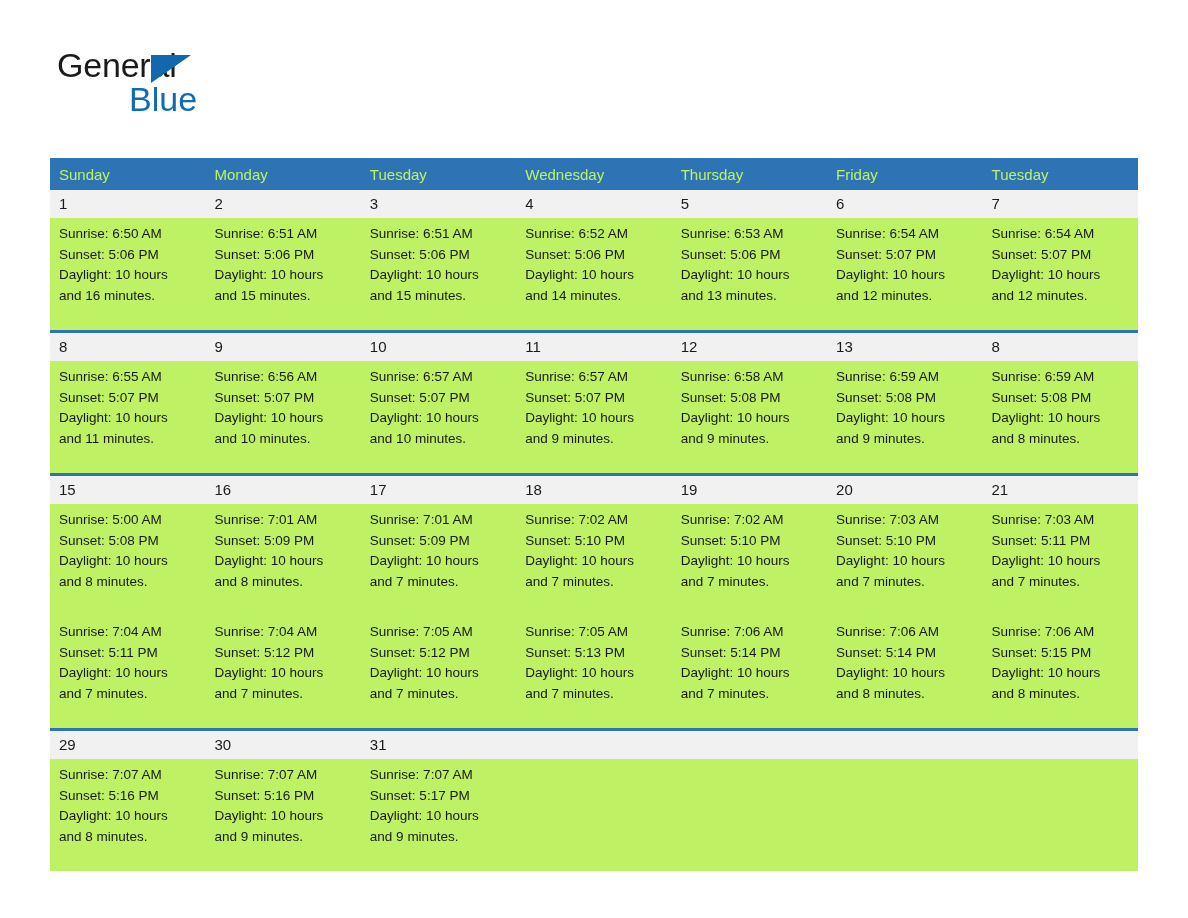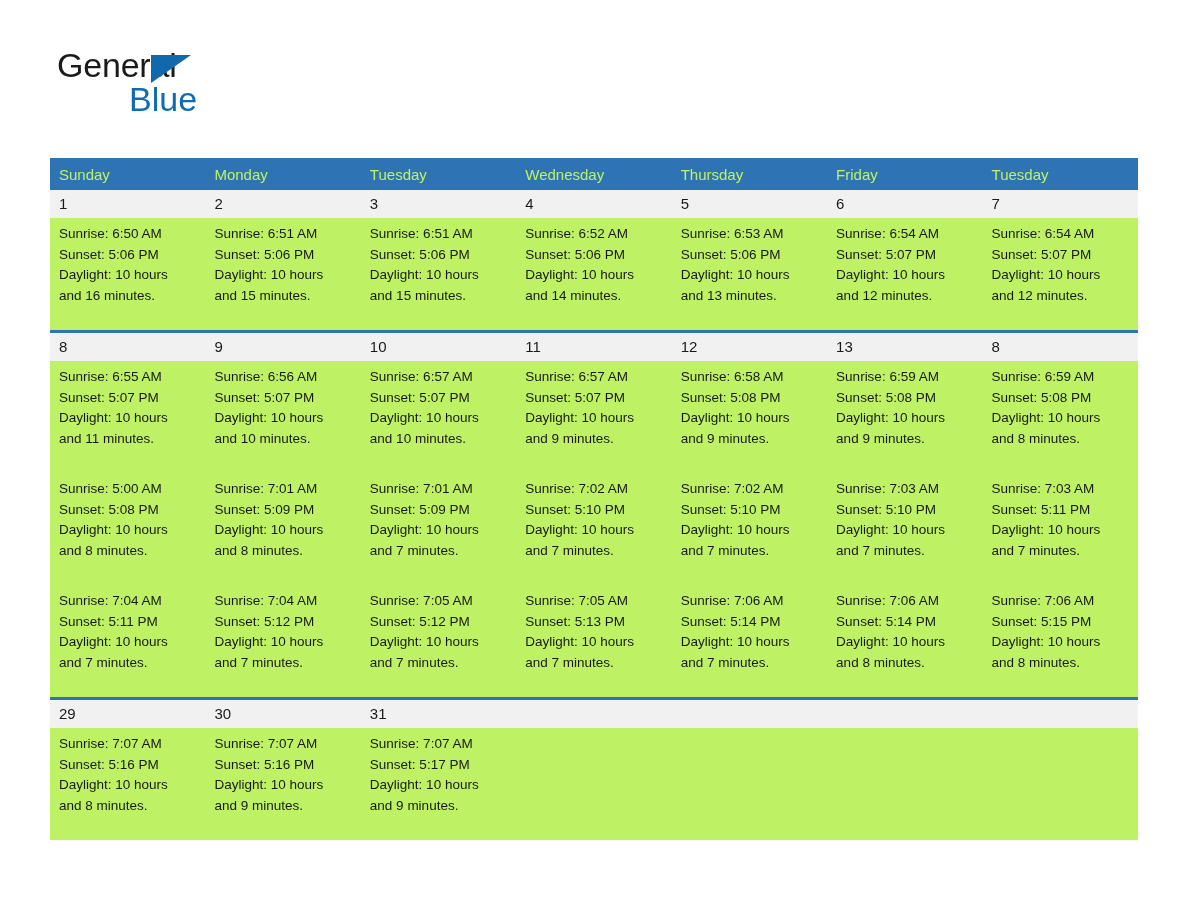--- a/index.html
+++ b/index.html
@@ -269,20 +269,29 @@
             <span class="cell-line">and 9 minutes.</span>
           </td>
           <td>
             <span class="cell-line">Sunrise: 6:59 AM</span>
             <span class="cell-line">Sunset: 5:08 PM</span>
             <span class="cell-line">Daylight: 10 hours</span>
             <span class="cell-line">and 8 minutes.</span>
           </td>
         </tr>
 
+        <tr class="daynum-row">
+          <td>15</td>
+          <td>16</td>
+          <td>17</td>
+          <td>18</td>
+          <td>19</td>
+          <td>20</td>
+          <td>21</td>
+        </tr>
         <tr class="info-row">
           <td>
             <span class="cell-line">Sunrise: 5:00 AM</span>
             <span class="cell-line">Sunset: 5:08 PM</span>
             <span class="cell-line">Daylight: 10 hours</span>
             <span class="cell-line">and 8 minutes.</span>
           </td>
           <td>
             <span class="cell-line">Sunrise: 7:01 AM</span>
             <span class="cell-line">Sunset: 5:09 PM</span>

